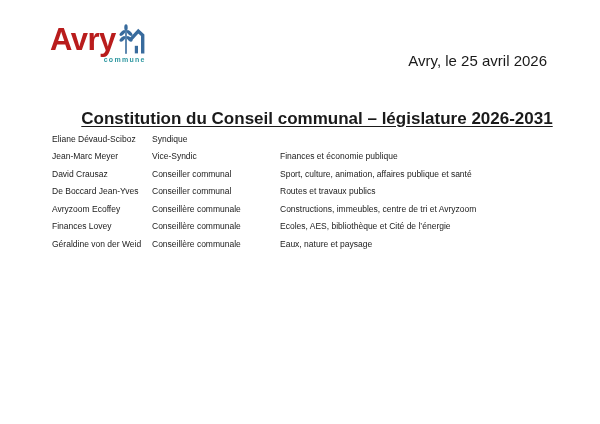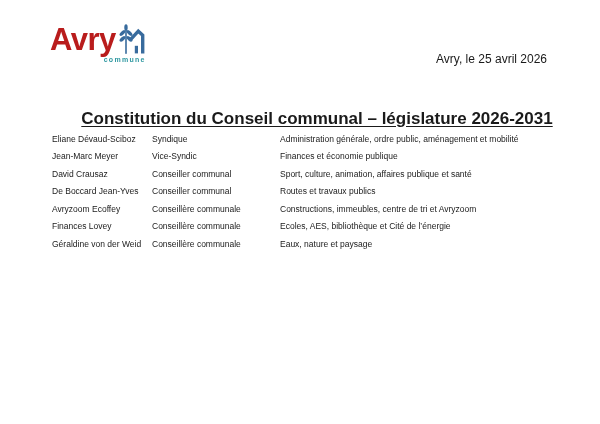--- a/index.html
+++ b/index.html
@@ -45,21 +45,21 @@
     letter-spacing: 1.3px;
     font-weight: bold;
     color: #2d97a0;
     white-space: nowrap;
   }
   
   .date-line {
     position: absolute;
     top: 52px;
     right: 53px;
-    font-size: 12px;
+    font-size: 15px;
     white-space: nowrap;
   }
   
   .doc-title {
     position: absolute;
     top: 92px;
     left: 0;
     width: 100%;
     margin: 17px;
     text-align: center;
@@ -111,21 +111,20 @@
   </div>
 
   <div class="date-line">Avry, le 25 avril 2026</div>
 
   <h1 class="doc-title">Constitution du Conseil communal – législature 2026-2031</h1>
 
   <div class="council-table">
     <div class="council-row">
       <span>Eliane Dévaud-Sciboz</span>
       <span>Syndique</span>
-      <span>Administration générale, ordre public, aménagement et mobilité</span>
     </div>
     <div class="council-row">
       <span>Jean-Marc Meyer</span>
       <span>Vice-Syndic</span>
       <span>Finances et économie publique</span>
     </div>
     <div class="council-row">
       <span>David Crausaz</span>
       <span>Conseiller communal</span>
       <span>Sport, culture, animation, affaires publique et santé</span>

